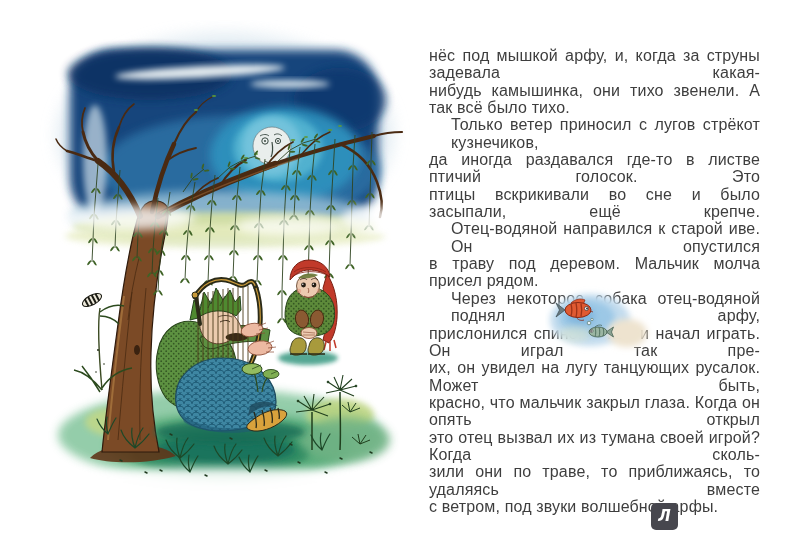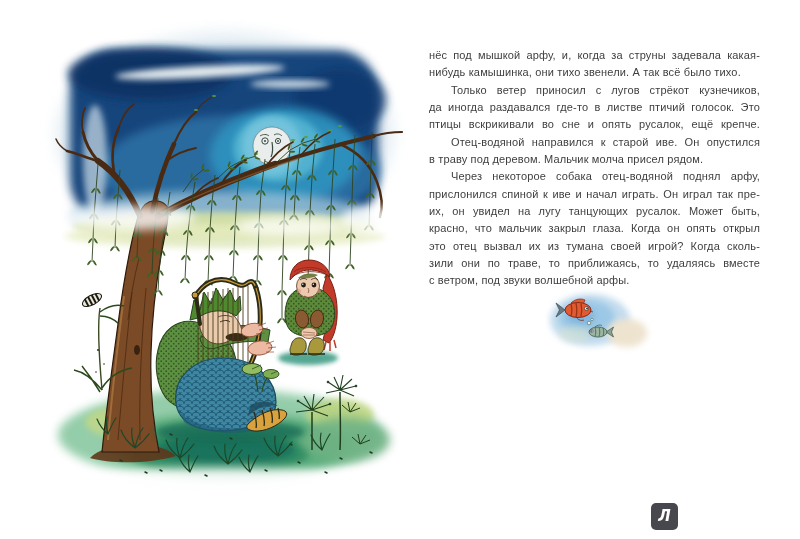--- a/index.html
+++ b/index.html
@@ -6,21 +6,21 @@
   #stage{
     position:relative;width:800px;height:539px;margin:0 auto;
     background:var(--page-bg,#ffffff);overflow:hidden;
     font-family:"Liberation Sans","DejaVu Sans",sans-serif;
   }
   .left-page{position:absolute;left:0;top:0;width:420px;height:539px;}
   .main-illo{position:absolute;left:40px;top:20px;}
   .right-page{position:absolute;left:420px;top:0;width:380px;height:539px;}
   .story{position:absolute;left:9px;top:47px;width:331px;}
   .line{
-    font-size:11px;line-height:17.35px;color:var(--ink,#3e3e3e);
+    font-size:16px;line-height:17.35px;color:var(--ink,#3e3e3e);
     letter-spacing:.15px;text-align:justify;text-align-last:justify;
     white-space:normal;
   }
   .line.para-end{text-align-last:left;}
   .line.indent{padding-left:22px;}
   .spot-illo{position:absolute;left:545px;top:286px;}
   .watermark{
     position:absolute;left:651px;top:503px;width:27px;height:27px;
     border-radius:5px;background:var(--wm-bg,#47474e);
     display:flex;align-items:center;justify-content:center;
@@ -292,21 +292,21 @@
       </g>
     </svg>
   </div>
 
   <div class="right-page">
     <div class="story">
         <div class="line">нёс под мышкой арфу, и, когда за струны задевала какая-</div>
         <div class="line para-end">нибудь камышинка, они тихо звенели. А так всё было тихо.</div>
         <div class="line indent">Только ветер приносил с лугов стрёкот кузнечиков,</div>
         <div class="line">да иногда раздавался где-то в листве птичий голосок. Это</div>
-        <div class="line">птицы вскрикивали во сне и опять русалок, ещё крепче.</div>
+        <div class="line">птицы вскрикивали во сне и было засыпали, ещё крепче.</div>
         <div class="line indent">Отец-водяной направился к старой иве. Он опустился</div>
         <div class="line para-end">в траву под деревом. Мальчик молча присел рядом.</div>
         <div class="line indent">Через некоторое собака отец-водяной поднял арфу,</div>
         <div class="line">прислонился спиной к иве и начал играть. Он играл так пре-</div>
         <div class="line">их, он увидел на лугу танцующих русалок. Может быть,</div>
         <div class="line">красно, что мальчик закрыл глаза. Когда он опять открыл</div>
         <div class="line">это отец вызвал их из тумана своей игрой? Когда сколь-</div>
         <div class="line">зили они по траве, то приближаясь, то удаляясь вместе</div>
         <div class="line para-end">с ветром, под звуки волшебной арфы.</div>
       </div>

